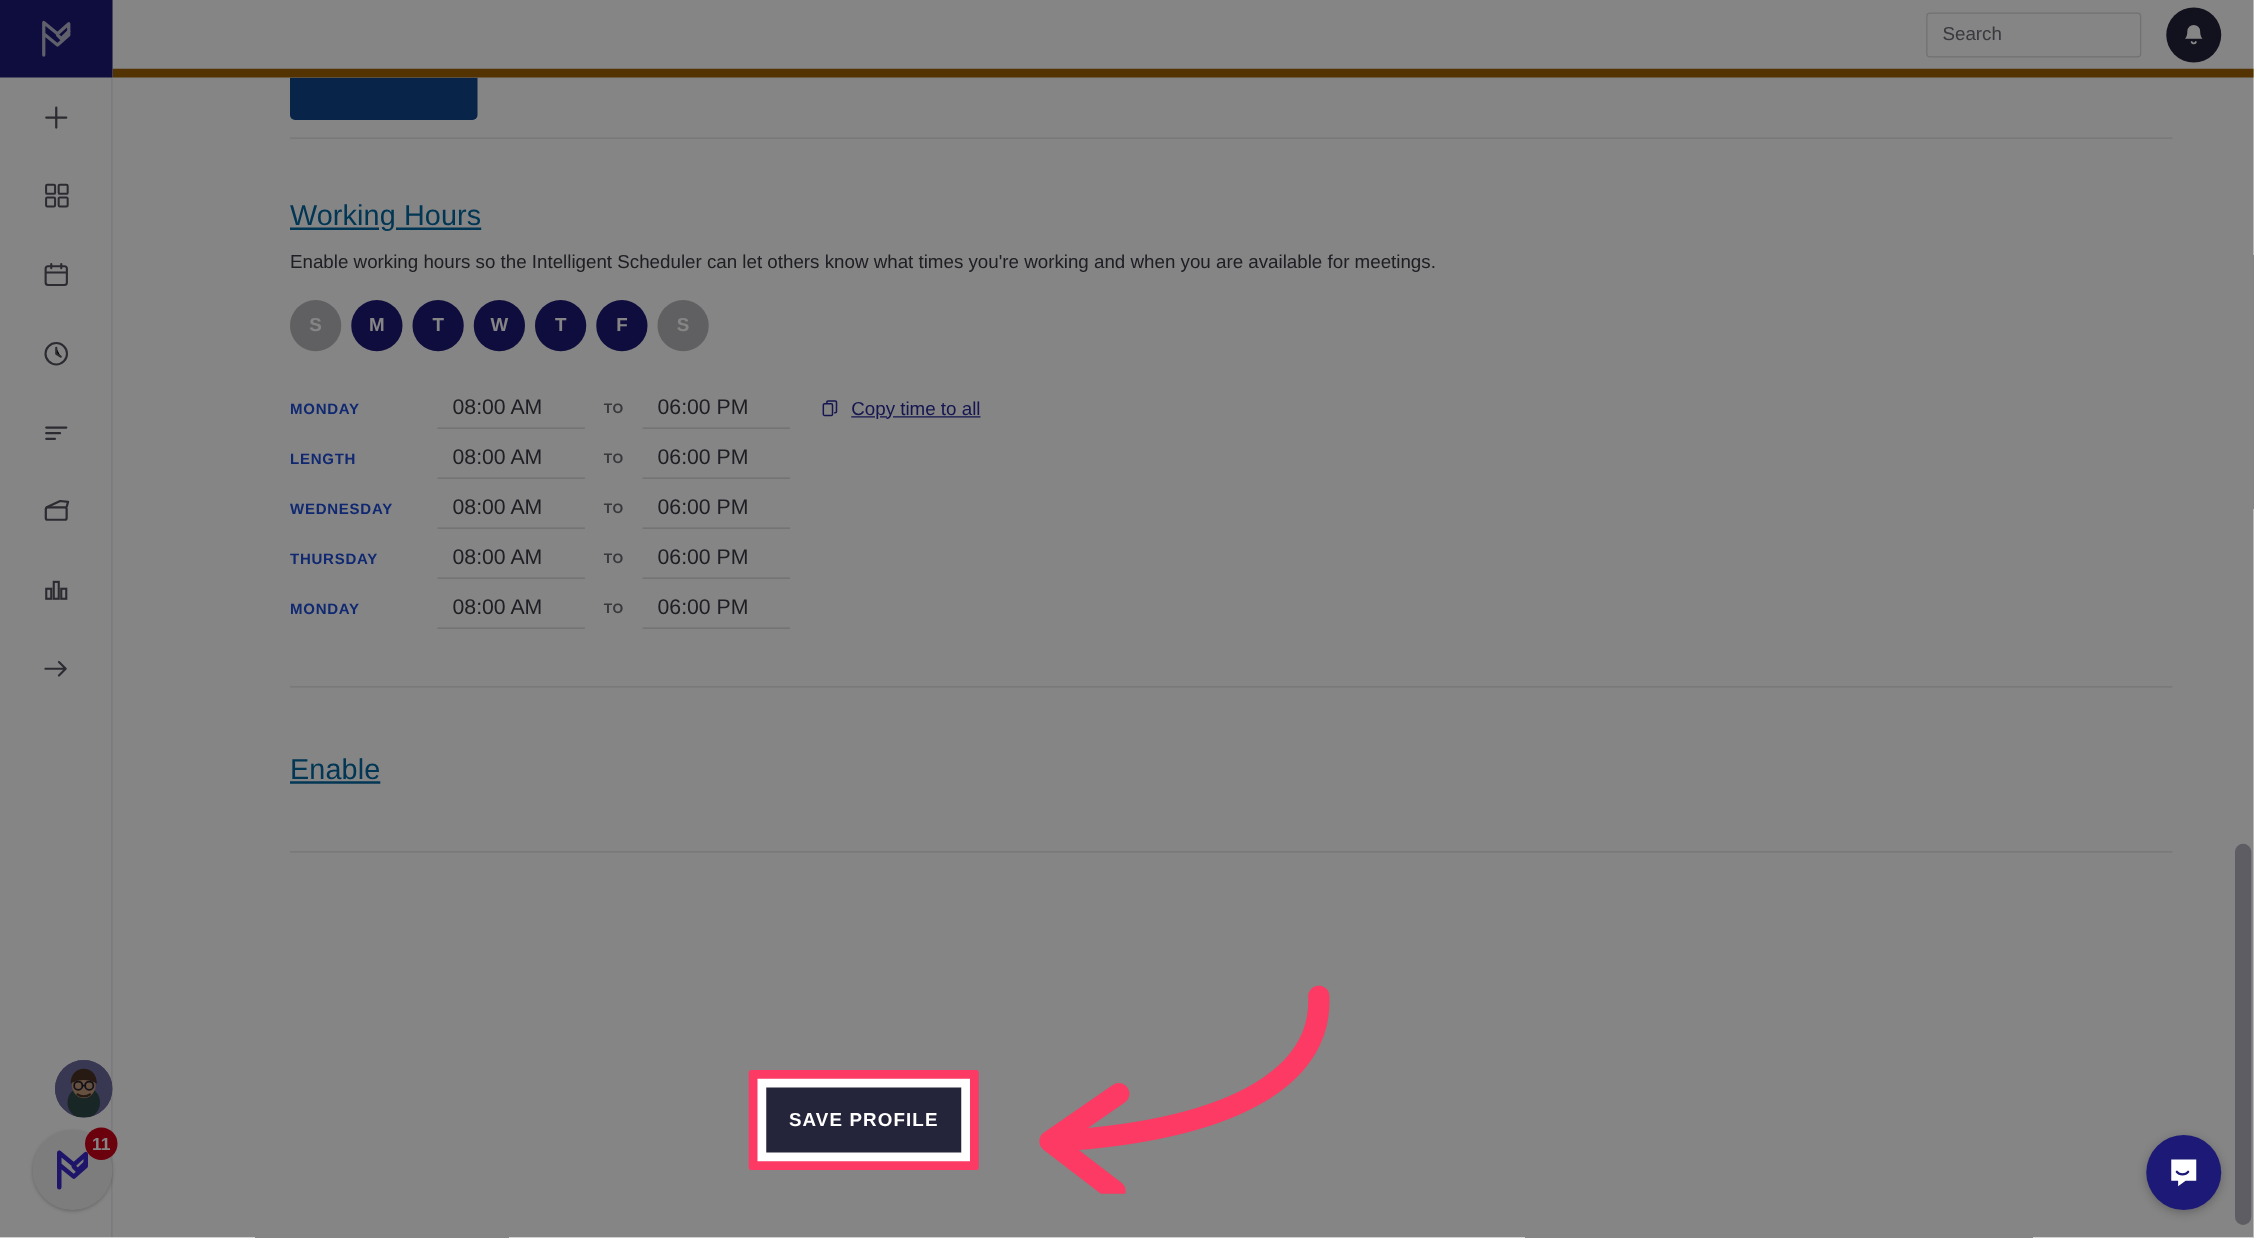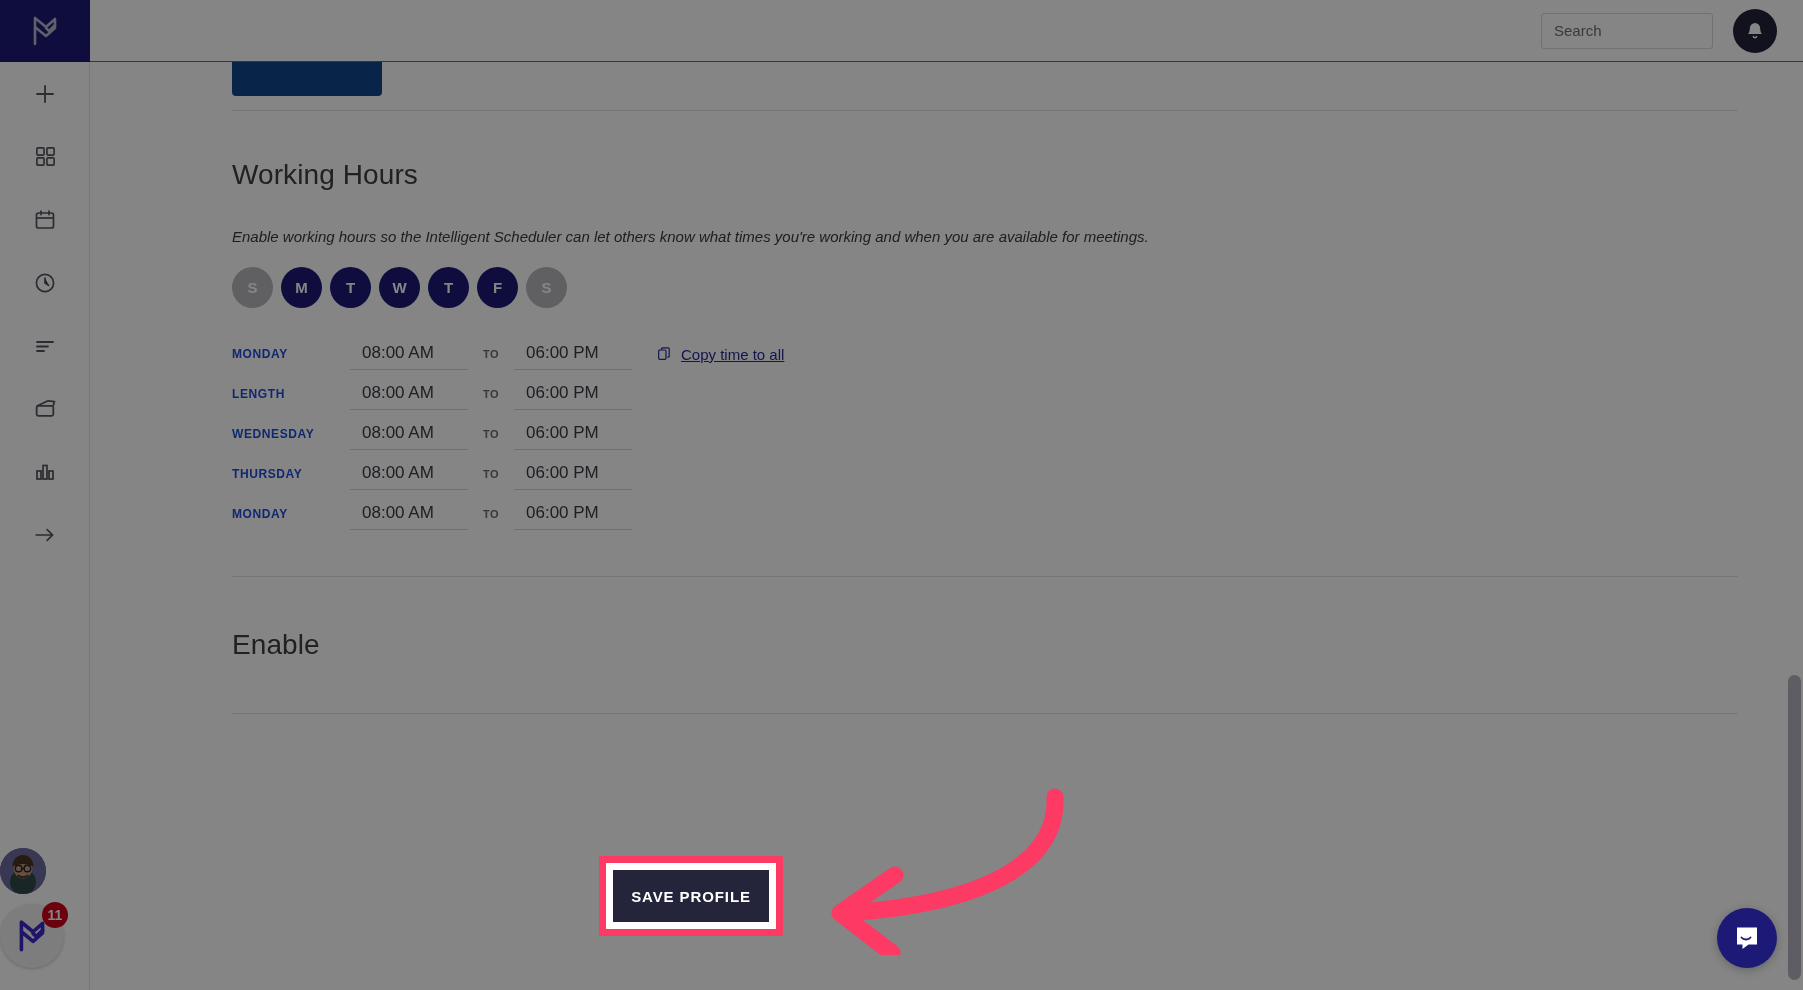--- a/index.html
+++ b/index.html
@@ -40,21 +40,21 @@
     width: 90px; height: 63px;
     display: flex; align-items: center; justify-content: center;
     cursor: pointer;
   }
   .rail-icon svg { display: block; }
 
   #rail-bottom {
     position: absolute; left: 0; bottom: 0;
     width: 90px;
     padding-bottom: 22px;
-    display: flex; flex-direction: column; align-items: flex-start;
+    display: flex; flex-direction: column; align-items: flex-end;
   }
   #avatar {
     width: 46px; height: 46px; border-radius: 50%;
     background: #6d6a9e;
     overflow: hidden;
     position: relative;
     margin-bottom: 10px;
   }
   #avatar svg { display:block; }
   #help-badge-wrap { position: relative; width: 64px; height: 64px; }
@@ -71,21 +71,21 @@
     font-size: 14px; font-weight: 700;
     display: flex; align-items: center; justify-content: center;
     padding: 0 5px;
   }
 
   
   #topbar {
     position: absolute; left: 90px; top: 0;
     width: 1713px; height: 62px;
     background: #ffffff;
-    border-bottom: 1px solid #a16207;
+    border-bottom: 7px solid #a16207;
     display: flex; align-items: center; justify-content: flex-end;
     padding-right: 26px;
     z-index: 9;
   }
   #search-box {
     width: 172px; height: 36px;
     border: 1px solid #d8d8de;
     border-radius: 3px;
     display: flex; align-items: center;
     padding: 0 12px;
@@ -121,25 +121,26 @@
     border: none; border-radius: 4px;
     cursor: pointer;
   }
 
   .hr {
     height: 1px; background: #e2e2e6;
     margin-left: 142px; margin-right: 65px;
   }
 
   h2.section-title {
-    font-size: 28px; font-weight: 400; color: #404040;
+    font-size: 23px; font-weight: 400; color: #0369a1;
     letter-spacing: .1px;
+    text-decoration: underline;
   }
   p.section-desc {
-    font-size: 15px; color: #3a3a45; margin-top: 37px; font-style: italic;
+    font-size: 15px; color: #3a3a45; margin-top: 15px;
   }
 
   
   #days { display: flex; gap: 8px; margin-top: 22px; }
   .day {
     width: 41px; height: 41px; border-radius: 50%;
     display: flex; align-items: center; justify-content: center;
     font-size: 15px; font-weight: 700; color: #ffffff;
     cursor: pointer; user-select: none;
   }

